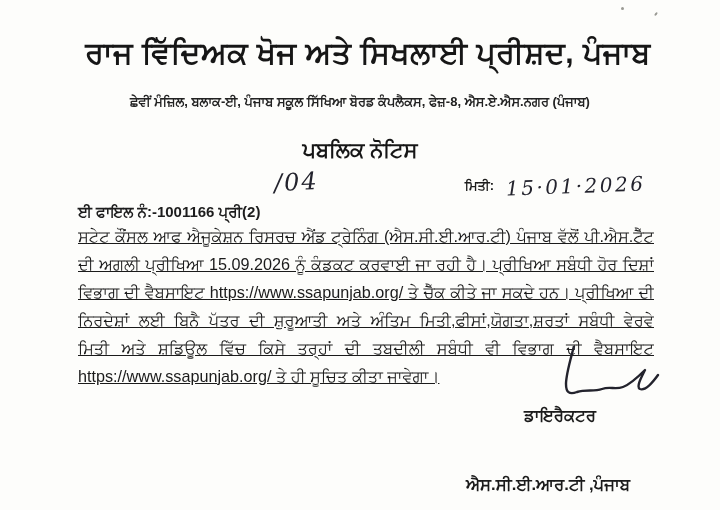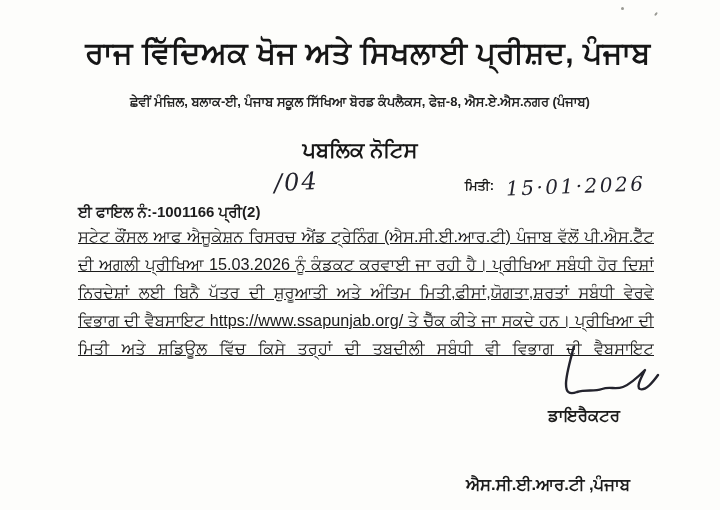--- a/index.html
+++ b/index.html
@@ -56,21 +56,21 @@
     text-align:justify;text-align-last:justify;
     white-space:nowrap;overflow:hidden;text-decoration:underline;
   }
   .body-line.last{
     text-align:left;text-align-last:left;
   }
   .signature{
     position:absolute;left:552px;top:346px;width:112px;height:62px;
   }
   .designation{
-    position:absolute;left:526px;top:406px;width:116px;
+    position:absolute;left:502px;top:406px;width:116px;
     text-align:center;font-size:16.5px;font-weight:bold;color:#1b1b1b;
   }
   .organization{
     position:absolute;left:452px;top:436px;width:192px;
     text-align:center;font-size:16.5px;font-weight:bold;color:#1b1b1b;margin-top:39px;
   }
   .speck{
     position:absolute;background:#9a9a94;border-radius:50%;
   }
   .speck.s1{left:621px;top:7px;width:3px;height:3px;}
@@ -94,24 +94,25 @@
     <span class="file-no">ਈ ਫਾਇਲ ਨੰ:-1001166 ਪ੍ਰੀ(2)</span>
     <span class="file-no-hand hand">/04</span>
     <span class="date-group">
       <span class="date-label">ਮਿਤੀ:</span>
       <span class="date-hand hand">15·01·2026</span>
     </span>
   </div>
 
   <div class="body-text">
     <div class="body-line">ਸਟੇਟ ਕੌਂਸਲ ਆਫ ਐਜੂਕੇਸ਼ਨ ਰਿਸਰਚ ਐਂਡ ਟ੍ਰੇਨਿੰਗ (ਐਸ.ਸੀ.ਈ.ਆਰ.ਟੀ) ਪੰਜਾਬ ਵੱਲੋਂ ਪੀ.ਐਸ.ਟੈੱਟ</div>
-    <div class="body-line">ਦੀ ਅਗਲੀ ਪ੍ਰੀਖਿਆ 15.03.2026  ਨੂੰ ਕੰਡਕਟ ਕਰਵਾਈ ਜਾ ਰਹੀ ਹੈ। ਪ੍ਰੀਖਿਆ ਸਬੰਧੀ ਹੋਰ ਦਿਸ਼ਾਂ</div>
+    <div class="body-line">ਦੀ ਅਗਲੀ ਪ੍ਰੀਖਿਆ 15.09.2026  ਨੂੰ ਕੰਡਕਟ ਕਰਵਾਈ ਜਾ ਰਹੀ ਹੈ। ਪ੍ਰੀਖਿਆ ਸਬੰਧੀ ਹੋਰ ਦਿਸ਼ਾਂ</div>
+    <div class="body-line">ਵਿਭਾਗ ਦੀ ਵੈਬਸਾਇਟ https://www.ssapunjab.org/  ਤੇ ਚੈੱਕ ਕੀਤੇ ਜਾ ਸਕਦੇ ਹਨ।  ਪ੍ਰੀਖਿਆ ਦੀ</div>
     <div class="body-line">ਨਿਰਦੇਸ਼ਾਂ ਲਈ ਬਿਨੈ ਪੱਤਰ ਦੀ ਸ਼ੁਰੂਆਤੀ ਅਤੇ ਅੰਤਿਮ ਮਿਤੀ,ਫੀਸਾਂ,ਯੋਗਤਾ,ਸ਼ਰਤਾਂ ਸਬੰਧੀ ਵੇਰਵੇ</div>
-    <div class="body-line">ਵਿਭਾਗ ਦੀ ਵੈਬਸਾਇਟ https://www.ssapunjab.org/  ਤੇ ਚੈੱਕ ਕੀਤੇ ਜਾ ਸਕਦੇ ਹਨ।  ਪ੍ਰੀਖਿਆ ਦੀ</div>
     <div class="body-line">ਮਿਤੀ  ਅਤੇ  ਸ਼ਡਿਊਲ  ਵਿੱਚ  ਕਿਸੇ  ਤਰ੍ਹਾਂ  ਦੀ  ਤਬਦੀਲੀ  ਸਬੰਧੀ  ਵੀ  ਵਿਭਾਗ  ਦੀ  ਵੈਬਸਾਇਟ</div>
+    <div class="body-line last">https://www.ssapunjab.org/  ਤੇ ਹੀ ਸੂਚਿਤ ਕੀਤਾ ਜਾਵੇਗਾ।</div>
   </div>
 
   <div class="signature">
     <svg width="112" height="62" viewBox="0 0 112 62">
       <path d="M22,0 C19,12 14,28 14,38 C14,46 17,49 25,46
                C34,43 42,46 50,43
                C58,40 63,44 71,41
                C79,38 86,31 93,24
                C89,32 84,41 88,43
                C93,45 101,36 106,29" fill="none" stroke="#23232d" stroke-width="2.4" stroke-linecap="round" stroke-linejoin="round"></path>

